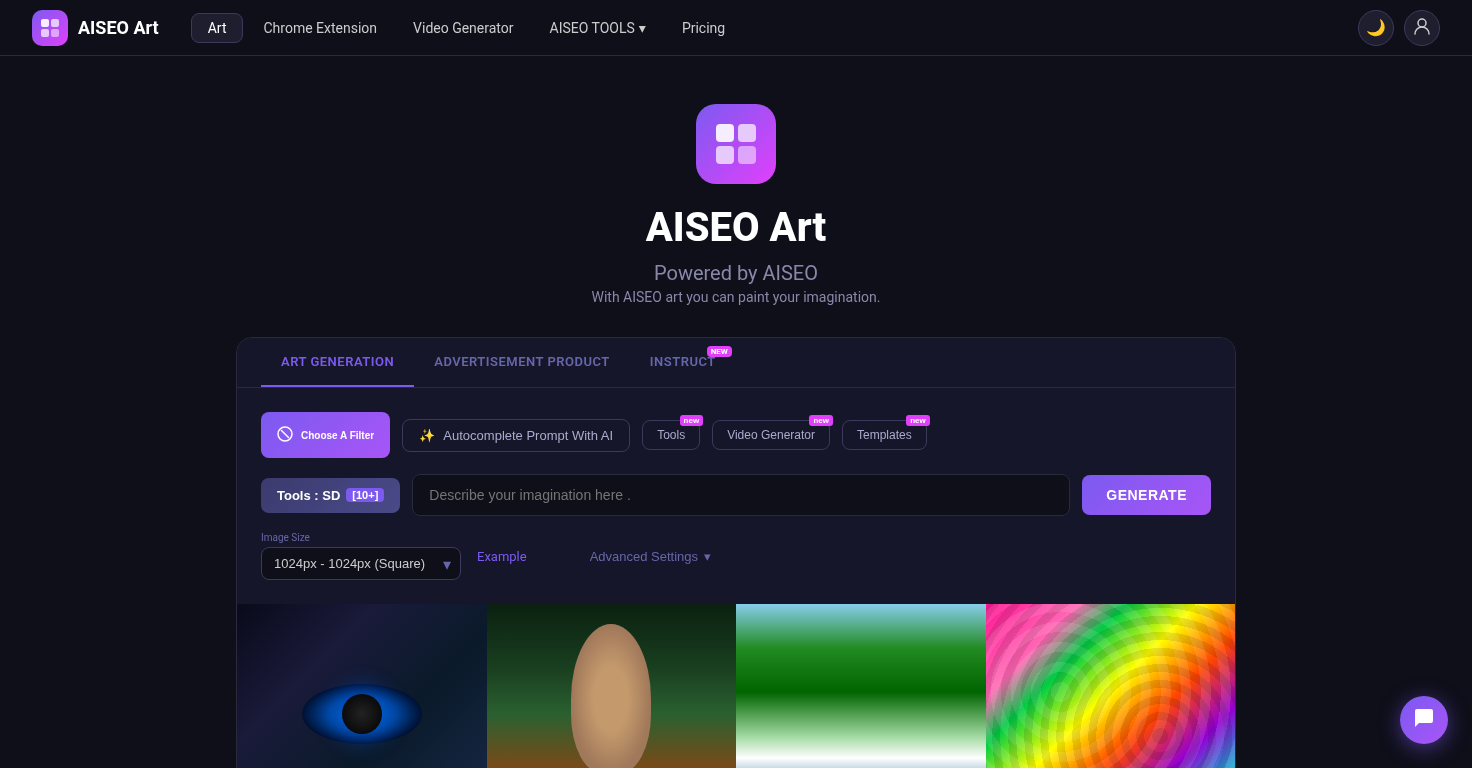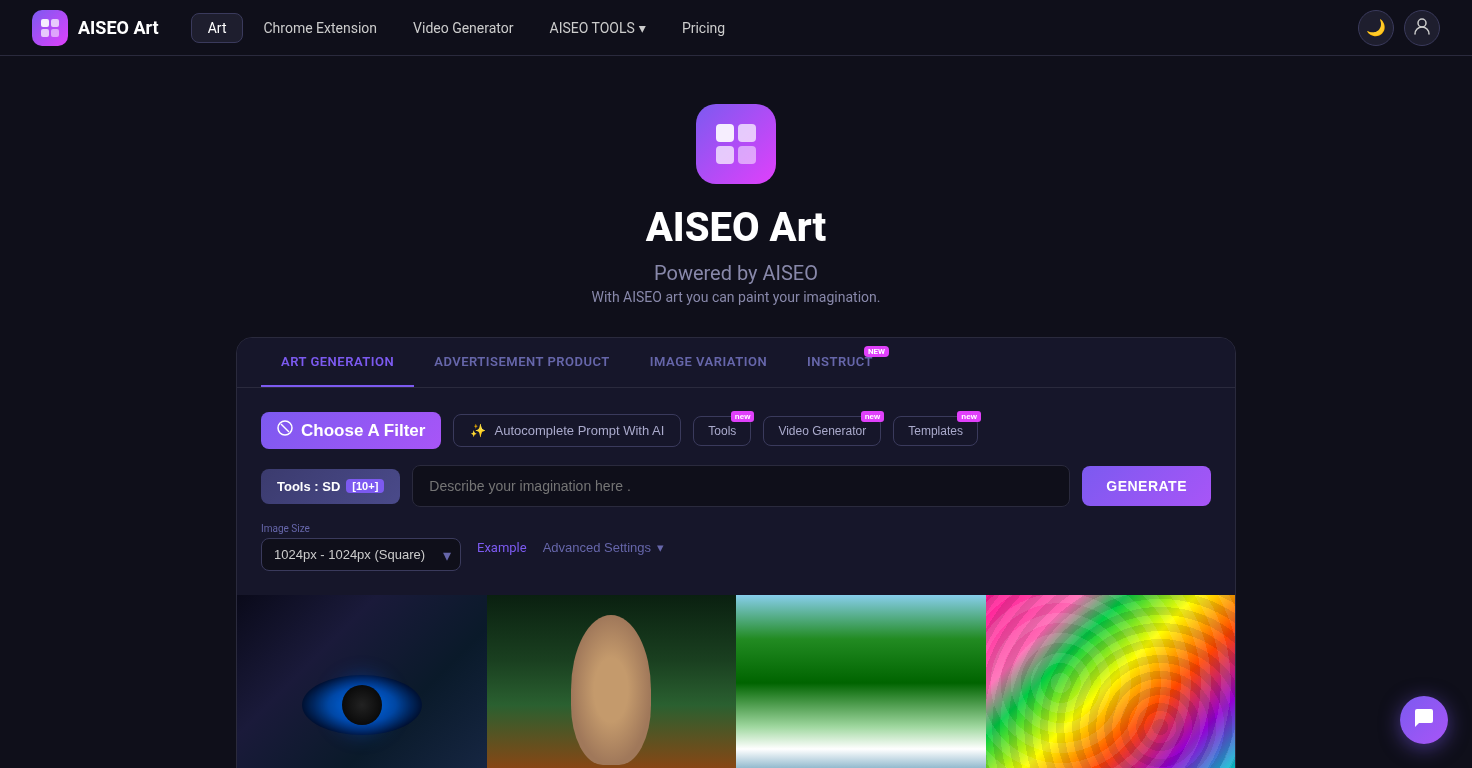--- a/index.html
+++ b/index.html
@@ -183,26 +183,26 @@
       display: flex;
       align-items: center;
       gap: 12px;
       margin-bottom: 16px;
       flex-wrap: wrap;
     }
     .filter-btn {
       display: flex;
       align-items: center;
       gap: 8px;
-      padding: 8px 16px;
+      padding: 14px 16px;
       background: linear-gradient(135deg, #7c5af0, #a855f7);
       border: none;
       border-radius: 8px;
       color: #fff;
-      font-size: 17px;
+      font-size: 10px;
       font-weight: 600;
       cursor: pointer;
     }
     .autocomplete-btn {
       display: flex;
       align-items: center;
       gap: 8px;
       padding: 8px 16px;
       background: transparent;
       border: 1px solid #3a3a5c;
@@ -335,20 +335,21 @@
     }
     .advanced-btn {
       display: flex;
       align-items: center;
       gap: 6px;
       font-size: 13px;
       color: #6666aa;
       cursor: pointer;
       background: transparent;
       border: none;
+      margin-left: 47px;
     }
 
     
     .gallery {
       display: grid;
       grid-template-columns: repeat(4, 1fr);
       height: 220px;
       overflow: hidden;
     }
     .gallery-item {
@@ -497,21 +498,20 @@
   <h1 class="hero-title">AISEO Art</h1>
   <p class="hero-subtitle">Powered by AISEO</p>
   <p class="hero-desc">With AISEO art you can paint your imagination.</p>
 </div>
 
 <div class="main-card">
 
   <div class="tabs">
     <div class="tab active">ART GENERATION</div>
     <div class="tab">ADVERTISEMENT PRODUCT</div>
-    <div class="tab">IMAGE VARIATION</div>
     <div class="tab">
       <span>INSTRUCT</span>
       <span class="badge-new">NEW</span>
     </div>
   </div>
 
   <div class="controls-area">
 
     <div class="controls-row1">
       <button class="filter-btn">

